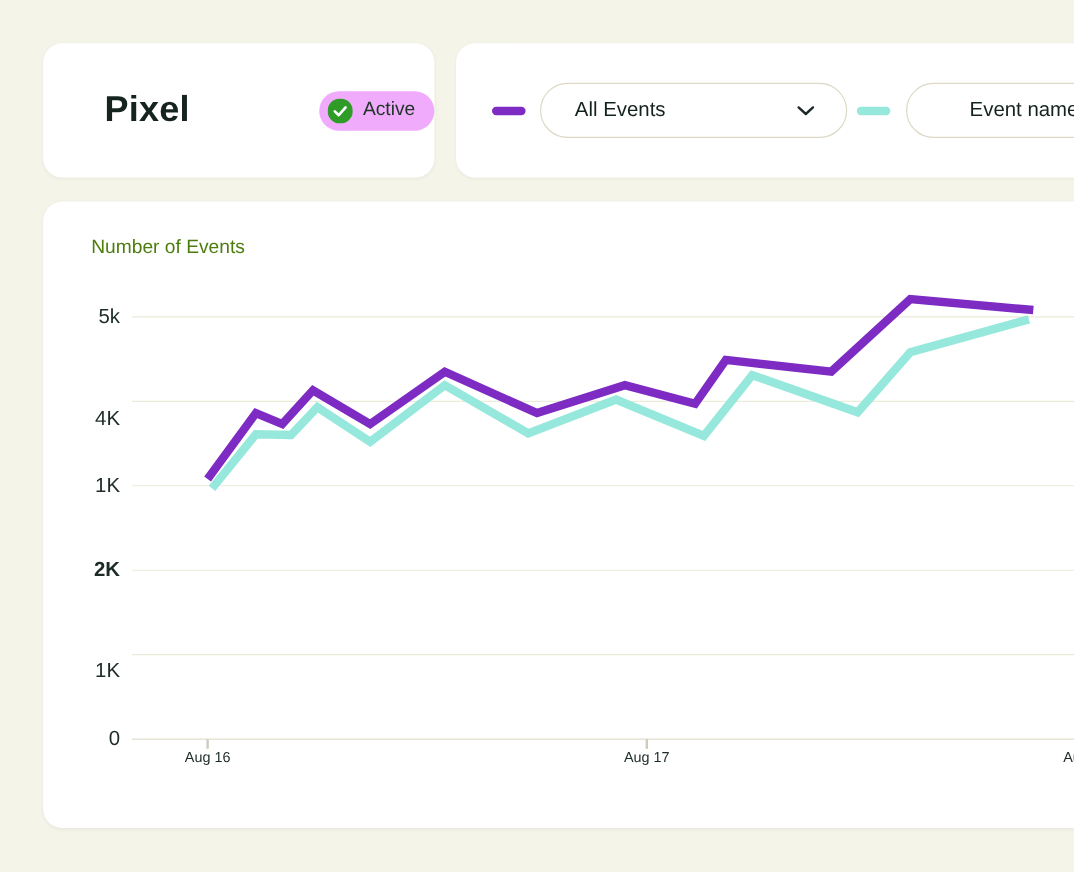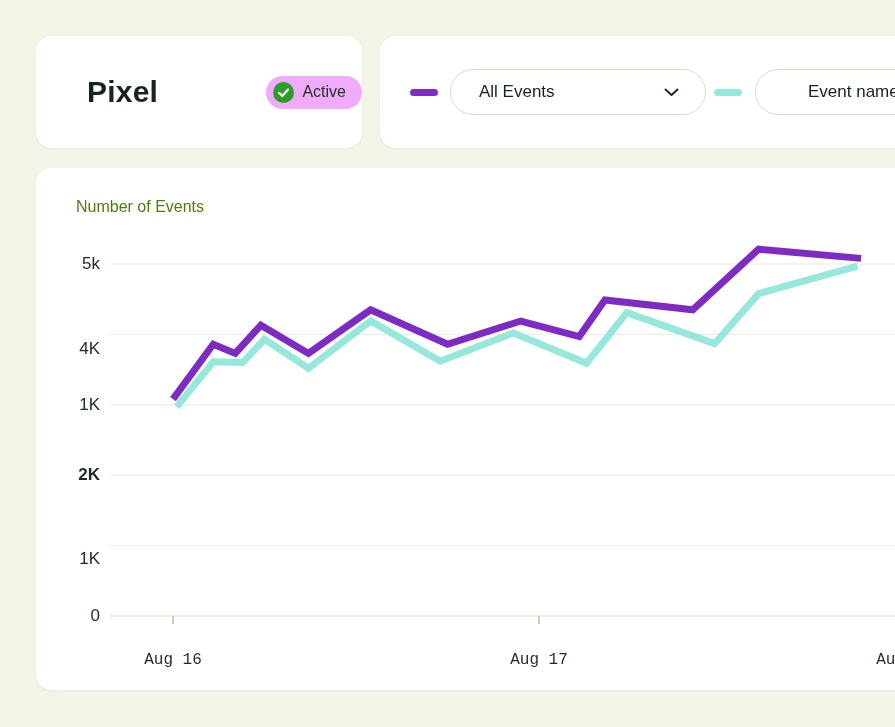--- a/index.html
+++ b/index.html
@@ -39,22 +39,22 @@
     padding:0 26px 0 28px; justify-content:space-between; }
   #pill-event-name { width:256px; margin-left:13px; padding-left:52px; }
   
   #chart-card { left:36px; top:168px; width:880px; height:522px; }
   .chart-title { position:absolute; left:40px; top:30px;
     font-size:16px; font-weight:500; color:#4d7c0f; }
   #chart-svg { position:absolute; left:0; top:0; }
   .y-label { position:absolute; right:0; width:100%; text-align:right;
     font-size:17px; color:#1d2b27; line-height:22px; }
   #y-labels { position:absolute; left:0; top:0; width:64px; height:100%; }
-  .x-label { position:absolute; top:483px; transform:translateX(-50%);
-    font-size:16px; color:#1d2b27; white-space:nowrap;font-family:Liberation Mono, monospace; }
+  .x-label { position:absolute; top:456px; transform:translateX(-50%);
+    font-size:12px; color:#1d2b27; white-space:nowrap; }
 </style>
 </head>
 <body>
 
 <div class="card" id="pixel-card">
   <div class="pixel-title">Pixel</div>
   <div class="badge">
     <span>
       <svg width="21" height="21" viewBox="0 0 21 21">
         <circle cx="10.5" cy="10.5" r="10.5" fill="#2e9c27"></circle>

